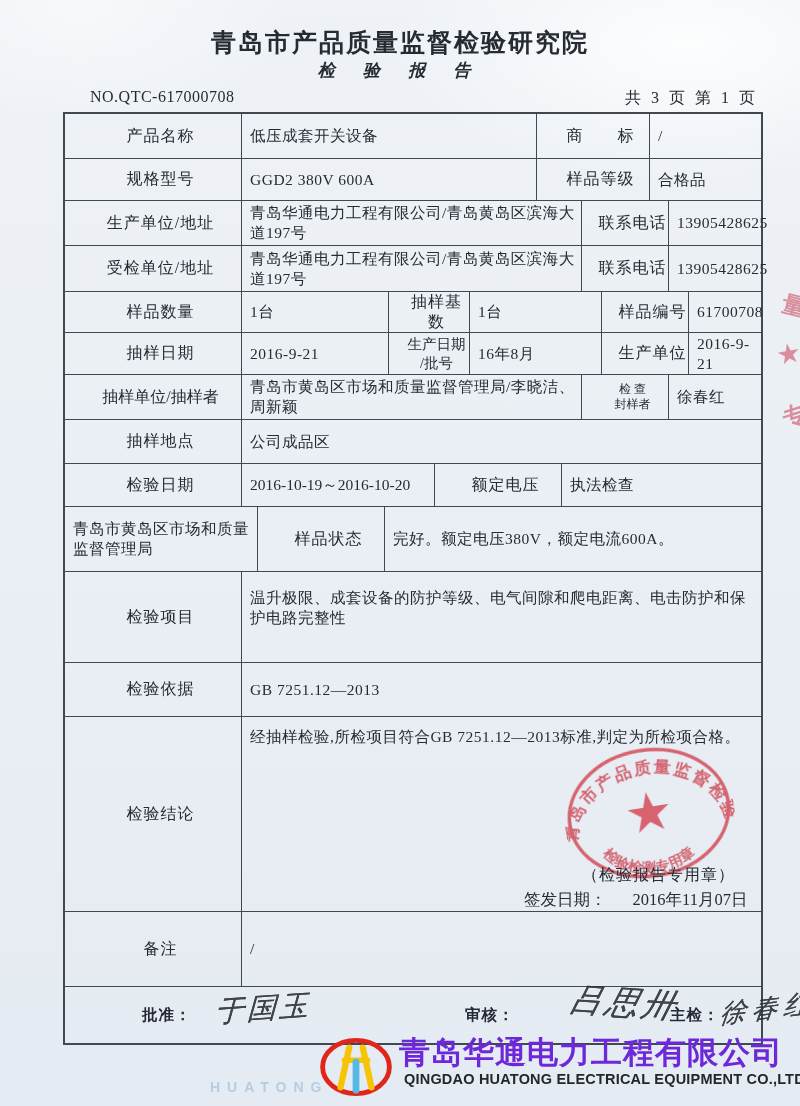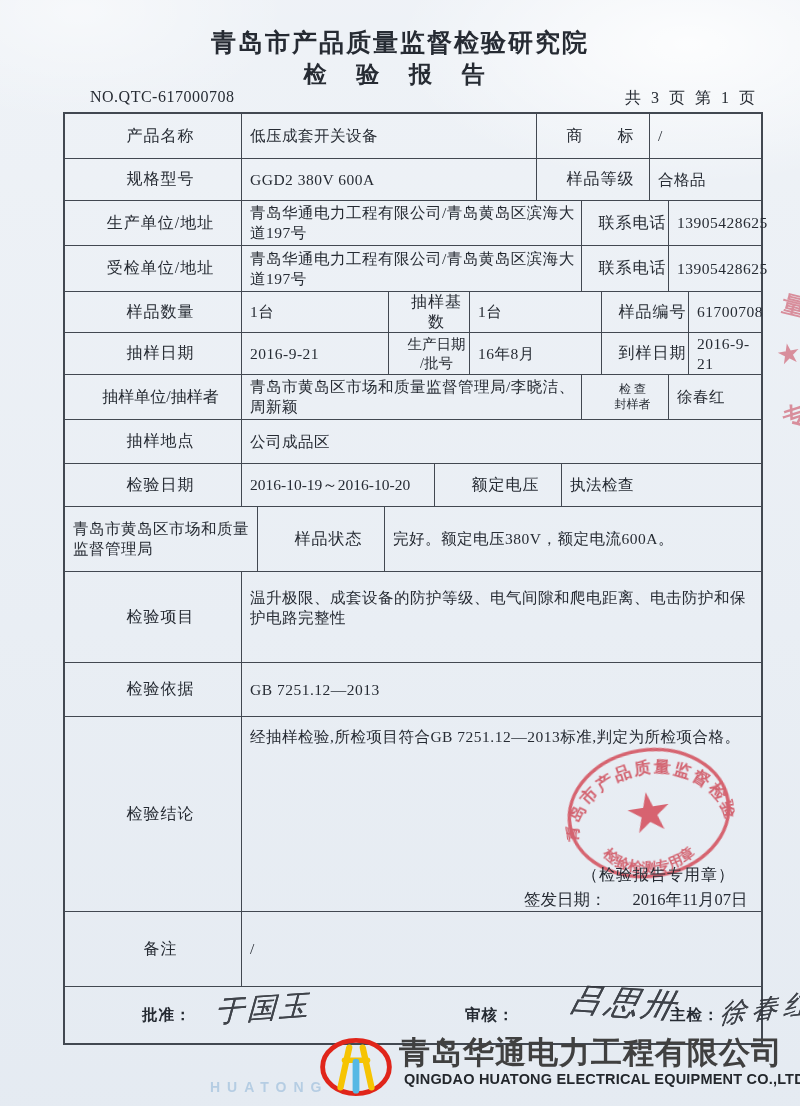--- a/index.html
+++ b/index.html
@@ -13,21 +13,21 @@
     position:absolute;inset:0;pointer-events:none;
     background:
       radial-gradient(420px 200px at 86% 4%, rgba(255,255,255,.85), rgba(255,255,255,0) 70%),
       radial-gradient(300px 160px at 10% 1%, rgba(255,255,255,.5), rgba(255,255,255,0) 70%),
       linear-gradient(180deg, rgba(255,255,255,.25), rgba(210,220,232,.18));
   }
   
   .org-title{position:absolute;top:26px;left:0;width:100%;text-align:center;
     font-size:25px;font-weight:bold;letter-spacing:2px;}
   .doc-title{position:absolute;top:59px;left:0;width:100%;text-align:center;
-    font-size:23px;font-weight:bold;letter-spacing:12px;}
+    font-size:17px;font-weight:bold;letter-spacing:12px;font-style:italic;}
   .no-line{position:absolute;top:88px;left:90px;font-size:16px;letter-spacing:.5px;}
   .page-line{position:absolute;top:88px;right:42px;font-size:16px;letter-spacing:3px;}
 
   
   .tbl{position:absolute;left:63px;top:112px;width:700px;height:933px;
     border:2px solid #424851;box-sizing:border-box;}
   .row{display:flex;border-bottom:1.5px solid #424851;box-sizing:border-box;}
   .row:last-child{border-bottom:none;}
   .cell{box-sizing:border-box;border-right:1.5px solid #424851;
     display:flex;align-items:center;font-size:16px;line-height:1.28;}
@@ -69,21 +69,21 @@
     color:rgba(201,62,82,.55);filter:blur(.6px);}
   .edge-stamp span{position:absolute;font-size:24px;font-weight:bold;}
   .ef1{left:6px;top:2px;transform:rotate(14deg);}
   .ef2{left:2px;top:52px;font-size:36px;transform:rotate(-10deg);}
   .ef3{left:7px;top:112px;transform:rotate(-18deg);}
 
   
   .logo{position:absolute;left:318px;top:1037px;width:76px;height:60px;}
   .company-cn{position:absolute;left:399px;top:1032px;width:390px;
     font-family:"Liberation Sans","DejaVu Sans",sans-serif;
-    font-size:31px;font-weight:bold;color:#404040;letter-spacing:1px;white-space:nowrap;}
+    font-size:31px;font-weight:bold;color:#6d28d9;letter-spacing:1px;white-space:nowrap;}
   .company-en{position:absolute;left:404px;top:1071px;
     font-family:"Liberation Sans","DejaVu Sans",sans-serif;
     font-size:14.5px;font-weight:bold;color:#23272c;letter-spacing:.2px;white-space:nowrap;}
   .watermark{position:absolute;left:210px;top:1079px;font-size:14px;letter-spacing:7px;
     color:rgba(110,160,205,.4);font-family:"Liberation Sans",sans-serif;font-weight:bold;}
 </style>
 </head>
 <body>
 
 <div class="scanlight"></div>
@@ -131,21 +131,21 @@
     <div class="cell lab w72">样品编号</div>
     <div class="cell val grow">61700708</div>
   </div>
 
   <div class="row h42">
     <div class="cell lab c-label">抽样日期</div>
     <div class="cell val w147">2016-9-21</div>
     <div class="cell lab w66 prewrap" style="font-size:14.5px;letter-spacing:0;">生产日期
 /批号</div>
     <div class="cell val w132">16年8月</div>
-    <div class="cell lab w72">到样日期</div>
+    <div class="cell lab w72">生产单位</div>
     <div class="cell val grow">2016-9-21</div>
   </div>
 
   <div class="row h45">
     <div class="cell lab c-label" style="letter-spacing:0;">抽样单位/抽样者</div>
     <div class="cell val w340">青岛市黄岛区市场和质量监督管理局/李晓洁、周新颖</div>
     <div class="cell lab w72 prewrap" style="font-size:12px;letter-spacing:0;">检 查
 封样者</div>
     <div class="cell val grow">徐春红</div>
   </div>

